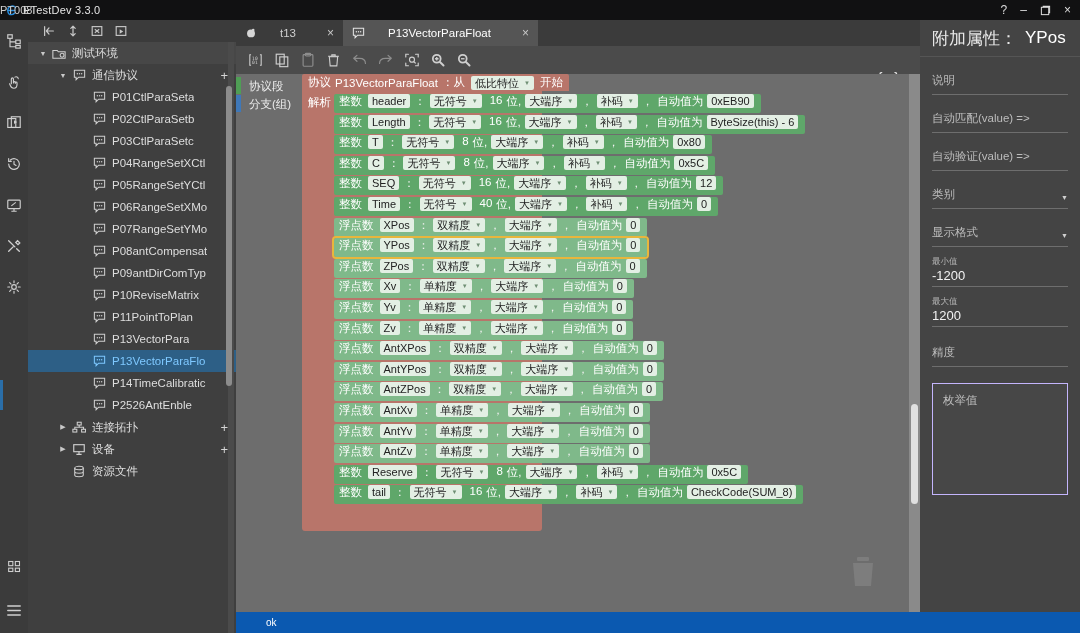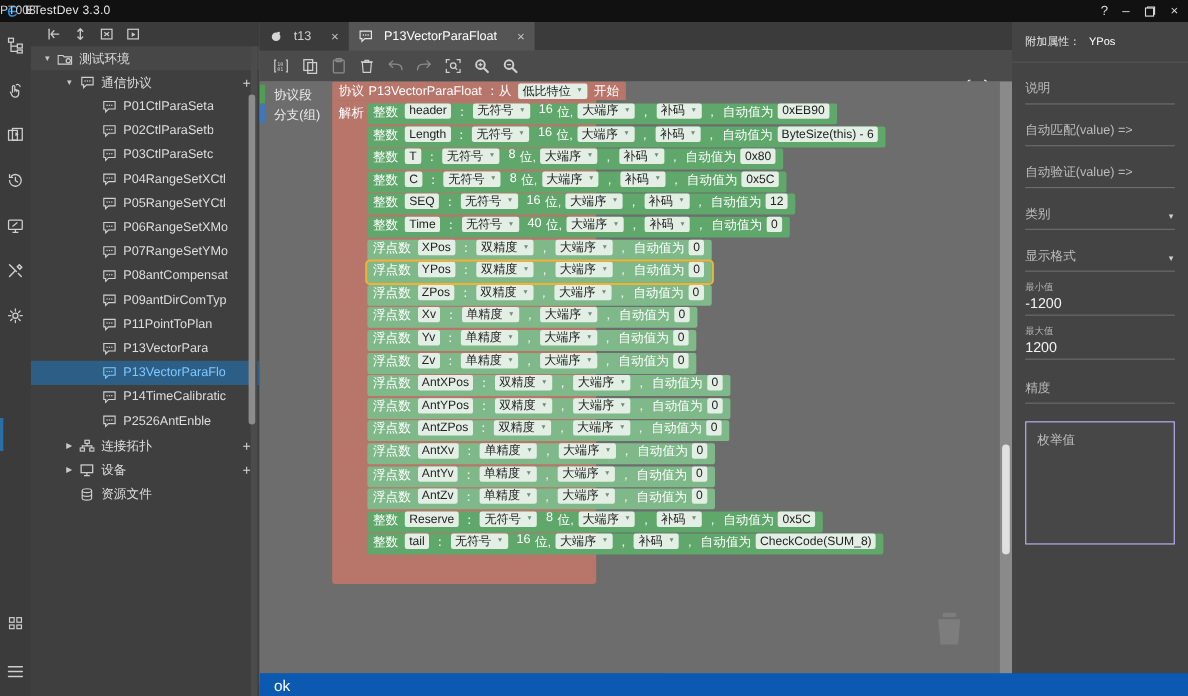--- a/index.html
+++ b/index.html
@@ -46,21 +46,21 @@
   .nico{width:18px;display:flex;align-items:center;justify-content:center;color:#d0d0d0;flex:0 0 18px;}
   .nico svg{display:block;}
   .nlabel{margin-left:4px;overflow:hidden;text-overflow:clip;}
   .plus{margin-left:auto;font-size:13px;color:#d5d5d5;line-height:11px;}
   .tree-scroll{position:absolute;right:2px;top:0px;width:6px;height:591px;background:#4b4b4b;}
   .tree-thumb{position:absolute;right:2px;top:44px;width:6px;height:300px;background:#8c8c8c;border-radius:3px;}
 
   
   .main{position:absolute;left:236px;top:20px;width:684px;height:613px;background:#6d6d6d;}
   .tabbar{height:26px;background:#3b3b3b;display:flex;align-items:flex-end;}
-  .tab{height:26px;display:flex;align-items:center;gap:10px;padding:0 9px;font-size:11.5px;color:#cfcfcf;background:#3b3b3b;}
+  .tab{height:26px;display:flex;align-items:center;gap:23px;padding:0 9px;font-size:11.5px;color:#cfcfcf;background:#3b3b3b;}
   .tab.active{background:#555555;color:#ffffff;}
   .tab .tico{display:flex;align-items:center;}
   .tab .tclose{font-size:12px;color:#c8c8c8;margin-left:8px;line-height:11px;}
   .edtoolbar{height:28px;background:#4b4b4b;display:flex;align-items:center;gap:3px;padding-left:8px;}
   .ed-btn{width:23px;height:24px;display:flex;align-items:center;justify-content:center;color:#cfcfcf;}
   .ed-btn.dim{color:#8d8d8d;}
   .ed-btn svg{display:block;}
   .brace{position:absolute;right:22px;top:50px;color:#e2e2e2;font-size:14px;letter-spacing:-1px;}
 
   .canvas{position:relative;height:549px;background:#6d6d6d;overflow:hidden;}
@@ -90,35 +90,35 @@
 
   .trash-drop{position:absolute;right:42px;bottom:32px;color:#7d7d7d;}
   .h-scroll{position:absolute;left:0;bottom:0;width:670px;height:11px;background:#808080;}
   .h-thumb{position:absolute;left:0;bottom:0;width:366px;height:11px;background:#6a6a6a;}
   .h-thumb2{position:absolute;right:14px;bottom:2px;width:54px;height:7px;background:#d6d6d6;border-radius:4px;}
   .v-scroll{position:absolute;right:0;top:0;width:11px;height:549px;background:#8a8a8a;}
   .v-thumb{position:absolute;right:2px;top:330px;width:7px;height:100px;background:#e0e0e0;border-radius:4px;}
 
   
   .props{position:absolute;left:920px;top:20px;width:160px;height:613px;background:#444444;}
-  .props-title{height:36px;display:flex;align-items:center;padding-left:12px;font-size:10px;color:#e8e8e8;border-bottom:1px solid #555;}
+  .props-title{height:36px;display:flex;align-items:center;padding-left:12px;font-size:17px;color:#e8e8e8;border-bottom:1px solid #555;}
   .props-title .pv{margin-left:8px;color:#ffffff;}
   .field{margin:0 12px;padding-top:16px;}
   .field .flabel{font-size:11.5px;color:#bdbdbd;padding-bottom:5px;}
   .underline{border-bottom:1px solid #6e6e6e;height:1px;}
   .field.combo .frow{display:flex;align-items:center;justify-content:space-between;}
   .caret{font-size:7px;color:#cfcfcf;}
   .field .small{font-size:8.5px;color:#b4b4b4;}
   .field .value{font-size:13px;color:#f2f2f2;padding-bottom:2px;}
   .enumbox{margin:16px 12px 0;height:110px;border:1px solid #c4b5fd;background:#474747;}
   .enumbox span{display:block;padding:9px 0 0 10px;font-size:11.5px;color:#bdbdbd;}
 
   
   .status{position:absolute;left:236px;bottom:0;width:844px;height:21px;background:#0b59b0;display:flex;align-items:center;}
-  .status span{font-size:14px;color:#ffffff;padding-left:13px;}
+  .status span{font-size:10px;color:#ffffff;padding-left:30px;}
 </style>
 </head>
 <body>
 
 <div class="app">
 
   <div class="titlebar">
     <div class="tb-logo">
       <svg width="13" height="13" viewBox="0 0 16 16">
           <path d="M13 4.5C11.6 2.6 9 2 7 3 4.4 4.2 3 7 3.6 9.6c.5 2.3 2.6 3.7 5 3.4 1.3-.2 2.5-.9 3.2-1.9" fill="none" stroke="#2a8fe0" stroke-width="1.7" stroke-linecap="round"></path>
@@ -379,20 +379,33 @@
             <div style="width:48px;flex:0 0 48px"></div>
             <div class="arrow"></div>
             <div class="nico">
               <svg width="13" height="12" viewBox="0 0 15 14">
                 <path d="M1.5 1.5h12v8h-7l-3 3v-3h-2z" fill="none" stroke="#d0d0d0" stroke-width="1.2"></path>
                 <circle cx="5" cy="5.5" r=".8" fill="#d0d0d0"></circle>
                 <circle cx="7.5" cy="5.5" r=".8" fill="#d0d0d0"></circle>
                 <circle cx="10" cy="5.5" r=".8" fill="#d0d0d0"></circle>
               </svg>
             </div>
+            <div class="nlabel">P10ReviseMatrix</div>
+          </div>
+          <div class="node">
+            <div style="width:48px;flex:0 0 48px"></div>
+            <div class="arrow"></div>
+            <div class="nico">
+              <svg width="13" height="12" viewBox="0 0 15 14">
+                <path d="M1.5 1.5h12v8h-7l-3 3v-3h-2z" fill="none" stroke="#d0d0d0" stroke-width="1.2"></path>
+                <circle cx="5" cy="5.5" r=".8" fill="#d0d0d0"></circle>
+                <circle cx="7.5" cy="5.5" r=".8" fill="#d0d0d0"></circle>
+                <circle cx="10" cy="5.5" r=".8" fill="#d0d0d0"></circle>
+              </svg>
+            </div>
             <div class="nlabel">P11PointToPlan</div>
           </div>
           <div class="node">
             <div style="width:48px;flex:0 0 48px"></div>
             <div class="arrow"></div>
             <div class="nico">
               <svg width="13" height="12" viewBox="0 0 15 14">
                 <path d="M1.5 1.5h12v8h-7l-3 3v-3h-2z" fill="none" stroke="#d0d0d0" stroke-width="1.2"></path>
                 <circle cx="5" cy="5.5" r=".8" fill="#d0d0d0"></circle>
                 <circle cx="7.5" cy="5.5" r=".8" fill="#d0d0d0"></circle>

